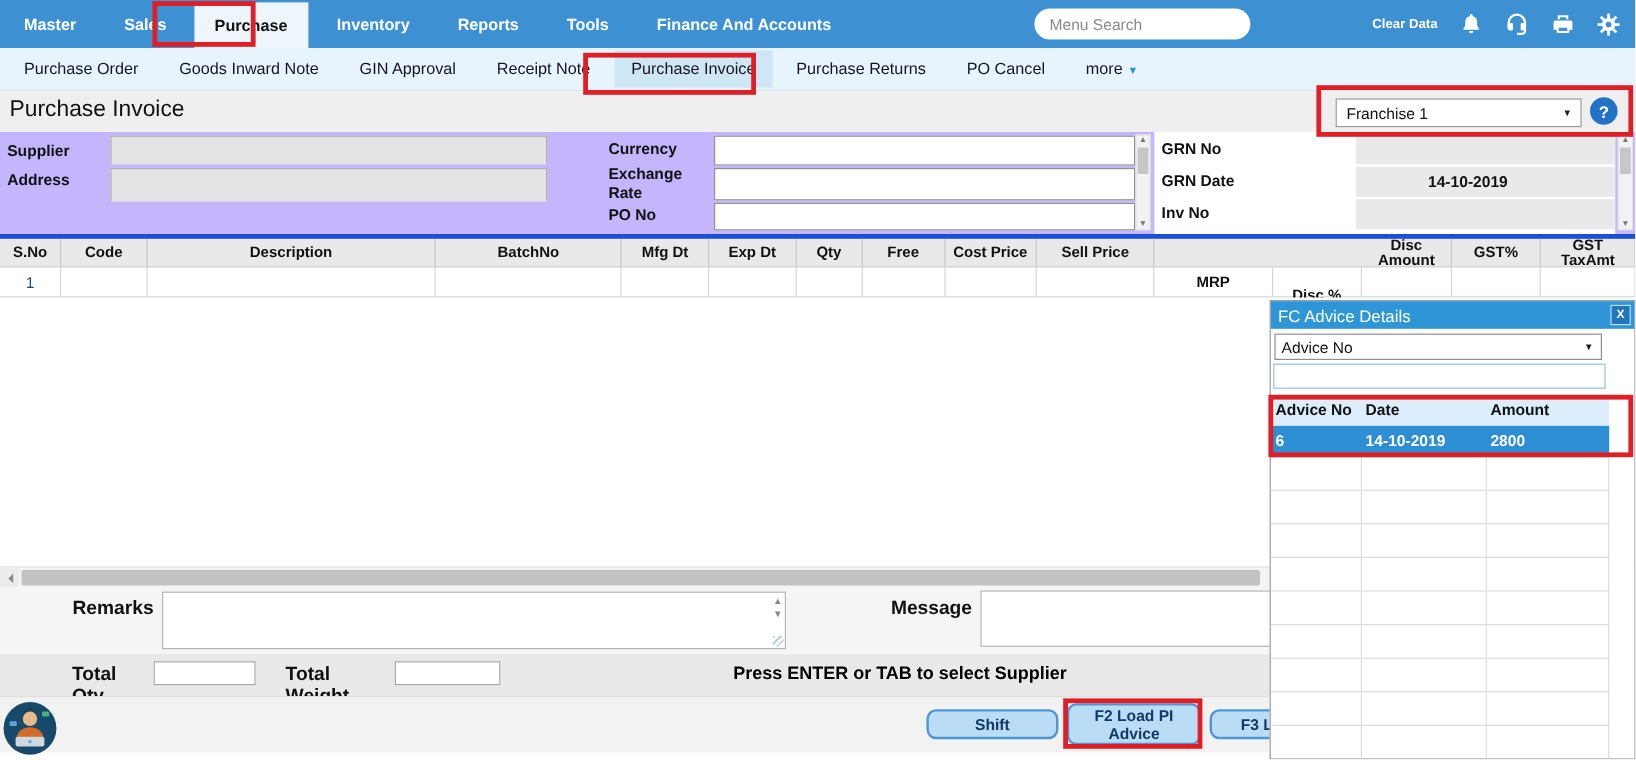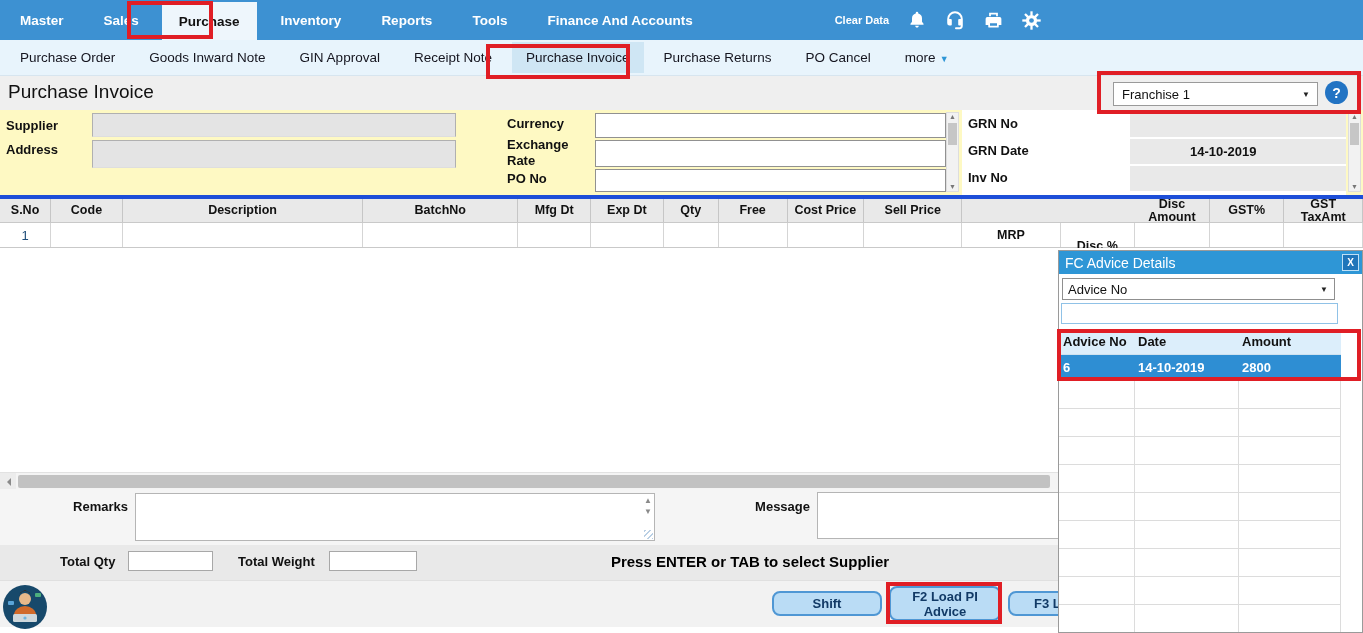--- a/index.html
+++ b/index.html
@@ -32,21 +32,21 @@
   .page-title { position:absolute; left:8px; top:5px; font-size:19px; color:#111; }
   .franchise-select { position:absolute; left:1113px; top:6px; width:205px; height:24px; background:#fff;
     border:1px solid #9a9a9a; font-size:13px; color:#111; display:flex; align-items:center;
     padding-left:8px; cursor:pointer; }
   .franchise-select .caret { position:absolute; right:7px; font-size:8px; color:#222; }
   .help-btn { position:absolute; left:1325px; top:5px; width:23px; height:23px; border-radius:50%;
     background:#2273c3; color:#fff; font-weight:bold; font-size:14px; display:flex; align-items:center;
     justify-content:center; cursor:pointer; }
 
   
-  .formarea { position:absolute; left:0; top:110px; width:1363px; height:85px; background:#fef9c3; }
+  .formarea { position:absolute; left:0; top:110px; width:1363px; height:85px; background:#c4b5fd; }
   .flabel { position:absolute; font-size:13px; font-weight:bold; color:#111; white-space:nowrap; }
   .gray-input { position:absolute; background:#e4e4e4; border:1px solid #b0b0b0; border-bottom-color:#dedede; }
   .white-input { position:absolute; background:#fff; border:1px solid #919191; }
   .vscroll { position:absolute; width:13px; background:#f2f2f2; border:1px solid #ddd; font-size:7px;
     color:#777; text-align:center; }
   .vscroll .thumb { background:#c6c6c6; width:9px; margin:3px auto; height:22px; }
   .grn-panel { position:absolute; left:962px; top:0; width:384px; height:85px; background:#fff; }
   .grn-row { position:absolute; left:0; width:384px; height:25px; }
   .grn-row .glabel { position:absolute; left:6px; top:4px; font-size:13px; font-weight:bold; color:#111; }
   .grn-row .gval { position:absolute; left:168px; top:0; width:216px; height:25px; background:#e9e9e9;
@@ -64,21 +64,21 @@
   
   .hscroll { position:absolute; left:0; top:472px; width:1363px; height:17px; background:#f4f4f4;
     border-top:1px solid #e2e2e2; }
   .hscroll .larrow { position:absolute; left:0; top:0; width:16px; height:17px; background:#ececec;
     display:flex; align-items:center; justify-content:center; }
   .hscroll .larrow::before { content:""; border:4px solid transparent; border-right-color:#8a8a8a; margin-right:3px; }
   .hscroll .hthumb { position:absolute; left:18px; top:2px; width:1032px; height:13px; background:#c2c2c2; border-radius:2px; }
 
   
   .remarksrow { position:absolute; left:0; top:489px; width:1363px; height:56px; background:#f5f5f5; }
-  .blabel { position:absolute; font-size:13px; font-weight:bold; color:#111; text-align:right; }
+  .blabel { position:absolute; font-size:16px; font-weight:bold; color:#111; text-align:right; }
   .tbox { position:absolute; background:#fff; border:1px solid #b5b5b5; }
   .tbox .sp { position:absolute; right:2px; font-size:8px; color:#8a8a8a; line-height:8px; }
   .tbox .grip { position:absolute; right:1px; bottom:1px; width:9px; height:9px;
     background:repeating-linear-gradient(135deg,#b9cfe4 0 1.5px,transparent 1.5px 4px); }
 
   
   .totalrow { position:absolute; left:0; top:545px; width:1363px; height:35px; background:#e9e9e9; }
   .sm-input { position:absolute; background:#fff; border:1px solid #a8a8a8; height:20px; }
   .hint { position:absolute; left:540px; top:8px; width:420px; text-align:center; font-size:15px;
     font-weight:bold; color:#000; }
@@ -125,20 +125,21 @@
 <div id="app">
 
   <div class="topbar">
     <div class="topnav-item">Master</div>
     <div class="topnav-item">Sales</div>
     <div class="topnav-item active">Purchase</div>
     <div class="topnav-item">Inventory</div>
     <div class="topnav-item">Reports</div>
     <div class="topnav-item">Tools</div>
     <div class="topnav-item">Finance And Accounts</div>
+    <input class="menu-search" placeholder="Menu Search" style="">
     <div class="clear-data">Clear Data</div>
     <div class="top-icons">
       <span>
         <svg width="20" height="20" viewBox="0 0 24 24">
             <path fill="#fff" d="M12 2a1.5 1.5 0 0 1 1.5 1.5v.7A6 6 0 0 1 18 10v4l1.8 2.6a.7.7 0 0 1-.6 1.1H4.8a.7.7 0 0 1-.6-1.1L6 14v-4a6 6 0 0 1 4.5-5.8v-.7A1.5 1.5 0 0 1 12 2zM9.8 19h4.4a2.2 2.2 0 0 1-4.4 0z"></path>
           </svg>
       </span>
       <span>
         <svg width="22" height="22" viewBox="0 0 24 24">
             <path fill="#fff" d="M12 2.5A8.5 8.5 0 0 0 3.5 11v4.5A2.5 2.5 0 0 0 6 18h1.5a1 1 0 0 0 1-1v-5a1 1 0 0 0-1-1H5.6a6.4 6.4 0 0 1 12.8 0H16.5a1 1 0 0 0-1 1v5a1 1 0 0 0 1 1h1.9v.3c0 .9-.8 1.7-1.7 1.7H13a1 1 0 1 0 0 2h3.7a3.7 3.7 0 0 0 3.8-3.7V11A8.5 8.5 0 0 0 12 2.5z"></path>

